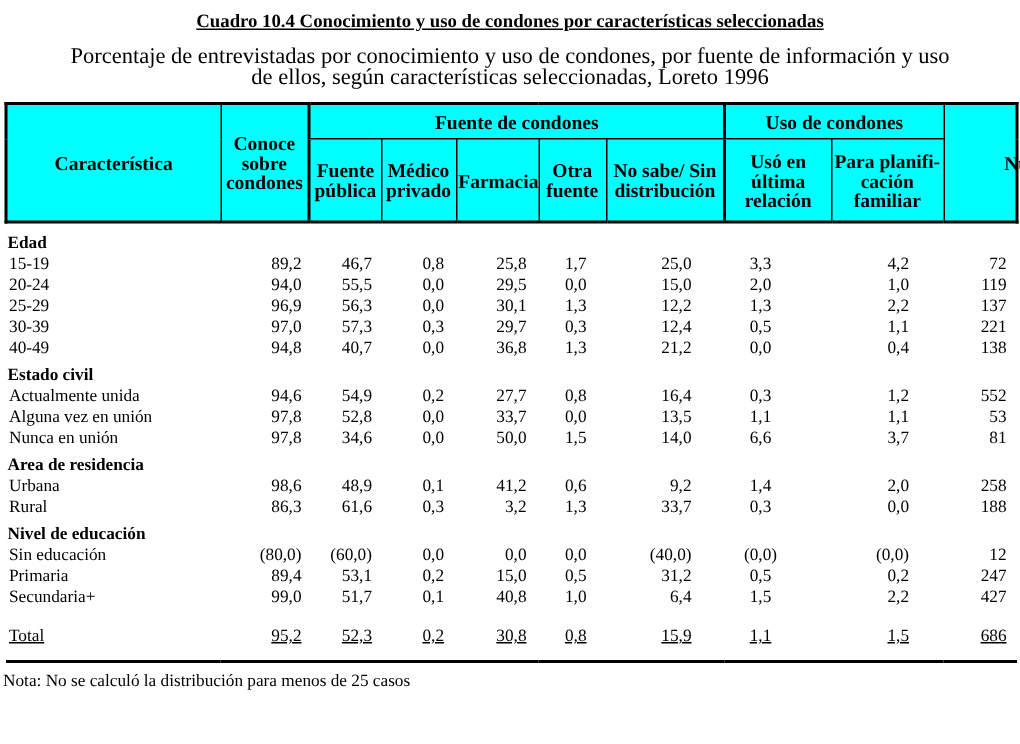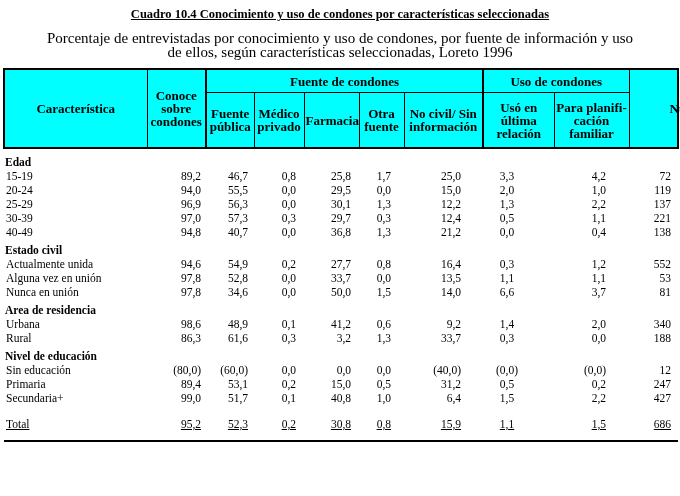--- a/index.html
+++ b/index.html
@@ -112,21 +112,21 @@
         <th rowspan="2" class="hb">Conoce sobre condones</th>
         <th colspan="5" class="tl">Fuente de condones</th>
         <th colspan="2" class="tl">Uso de condones</th>
         <th rowspan="2" class="or hb">Número</th>
       </tr>
       <tr class="sub-row">
         <th class="tl hb">Fuente pública</th>
         <th class="hb">Médico privado</th>
         <th class="hb">Farmacia</th>
         <th class="hb">Otra fuente</th>
-        <th class="hb">No civil/ Sin información</th>
+        <th class="hb">No sabe/ Sin distribución</th>
         <th class="tl hb">Usó en última relación</th>
         <th class="hb pre">Para planifi-
 cación
 familiar</th>
       </tr>
     </thead>
     <tbody>
         <tr class="section-row first">
           <td colspan="10">Edad</td>
         </tr>
@@ -235,21 +235,21 @@
         <tr>
           <td class="row-label">Urbana</td>
           <td class="num c1">98,6</td>
           <td class="num c2">48,9</td>
           <td class="num c3">0,1</td>
           <td class="num c4">41,2</td>
           <td class="num c5">0,6</td>
           <td class="num c6">9,2</td>
           <td class="num c7">1,4</td>
           <td class="num c8">2,0</td>
-          <td class="num c9">340</td>
+          <td class="num c9">258</td>
         </tr>
         <tr>
           <td class="row-label">Rural</td>
           <td class="num c1">86,3</td>
           <td class="num c2">61,6</td>
           <td class="num c3">0,3</td>
           <td class="num c4">3,2</td>
           <td class="num c5">1,3</td>
           <td class="num c6">33,7</td>
           <td class="num c7">0,3</td>
@@ -303,14 +303,18 @@
           <td class="num c4">30,8</td>
           <td class="num c5">0,8</td>
           <td class="num c6">15,9</td>
           <td class="num c7">1,1</td>
           <td class="num c8">1,5</td>
           <td class="num c9">686</td>
         </tr>
       </tbody>
   </table>
 
+  <div class="notes">
+    <div class="note">Nota: No se calculó la distribución para menos de 25 casos</div>
+
+  </div>
 
 </div>
 
 </body></html>

